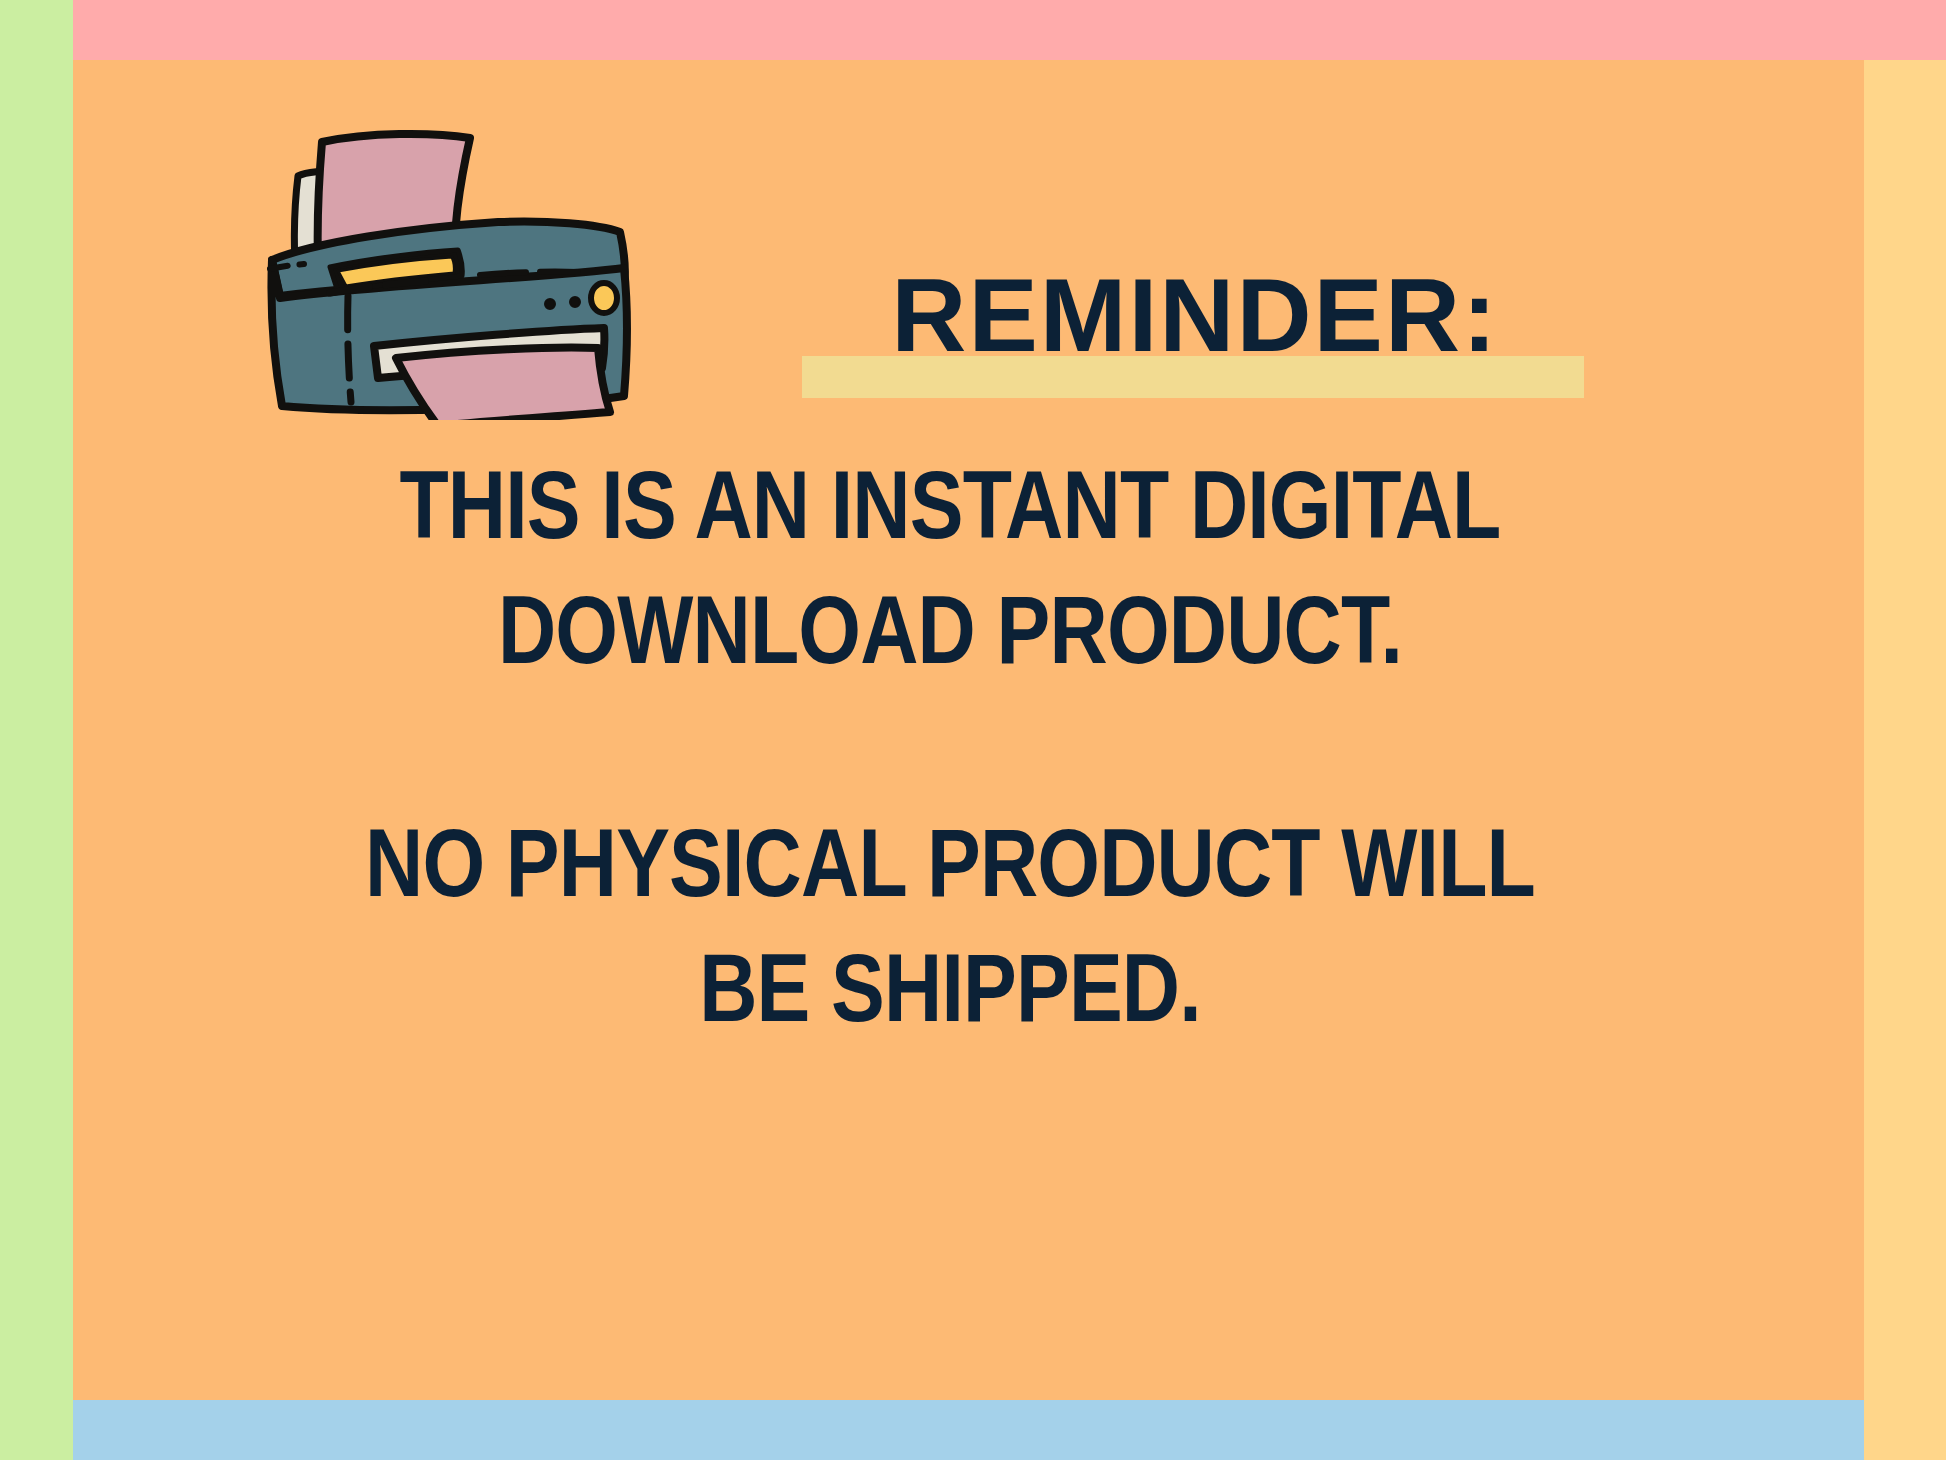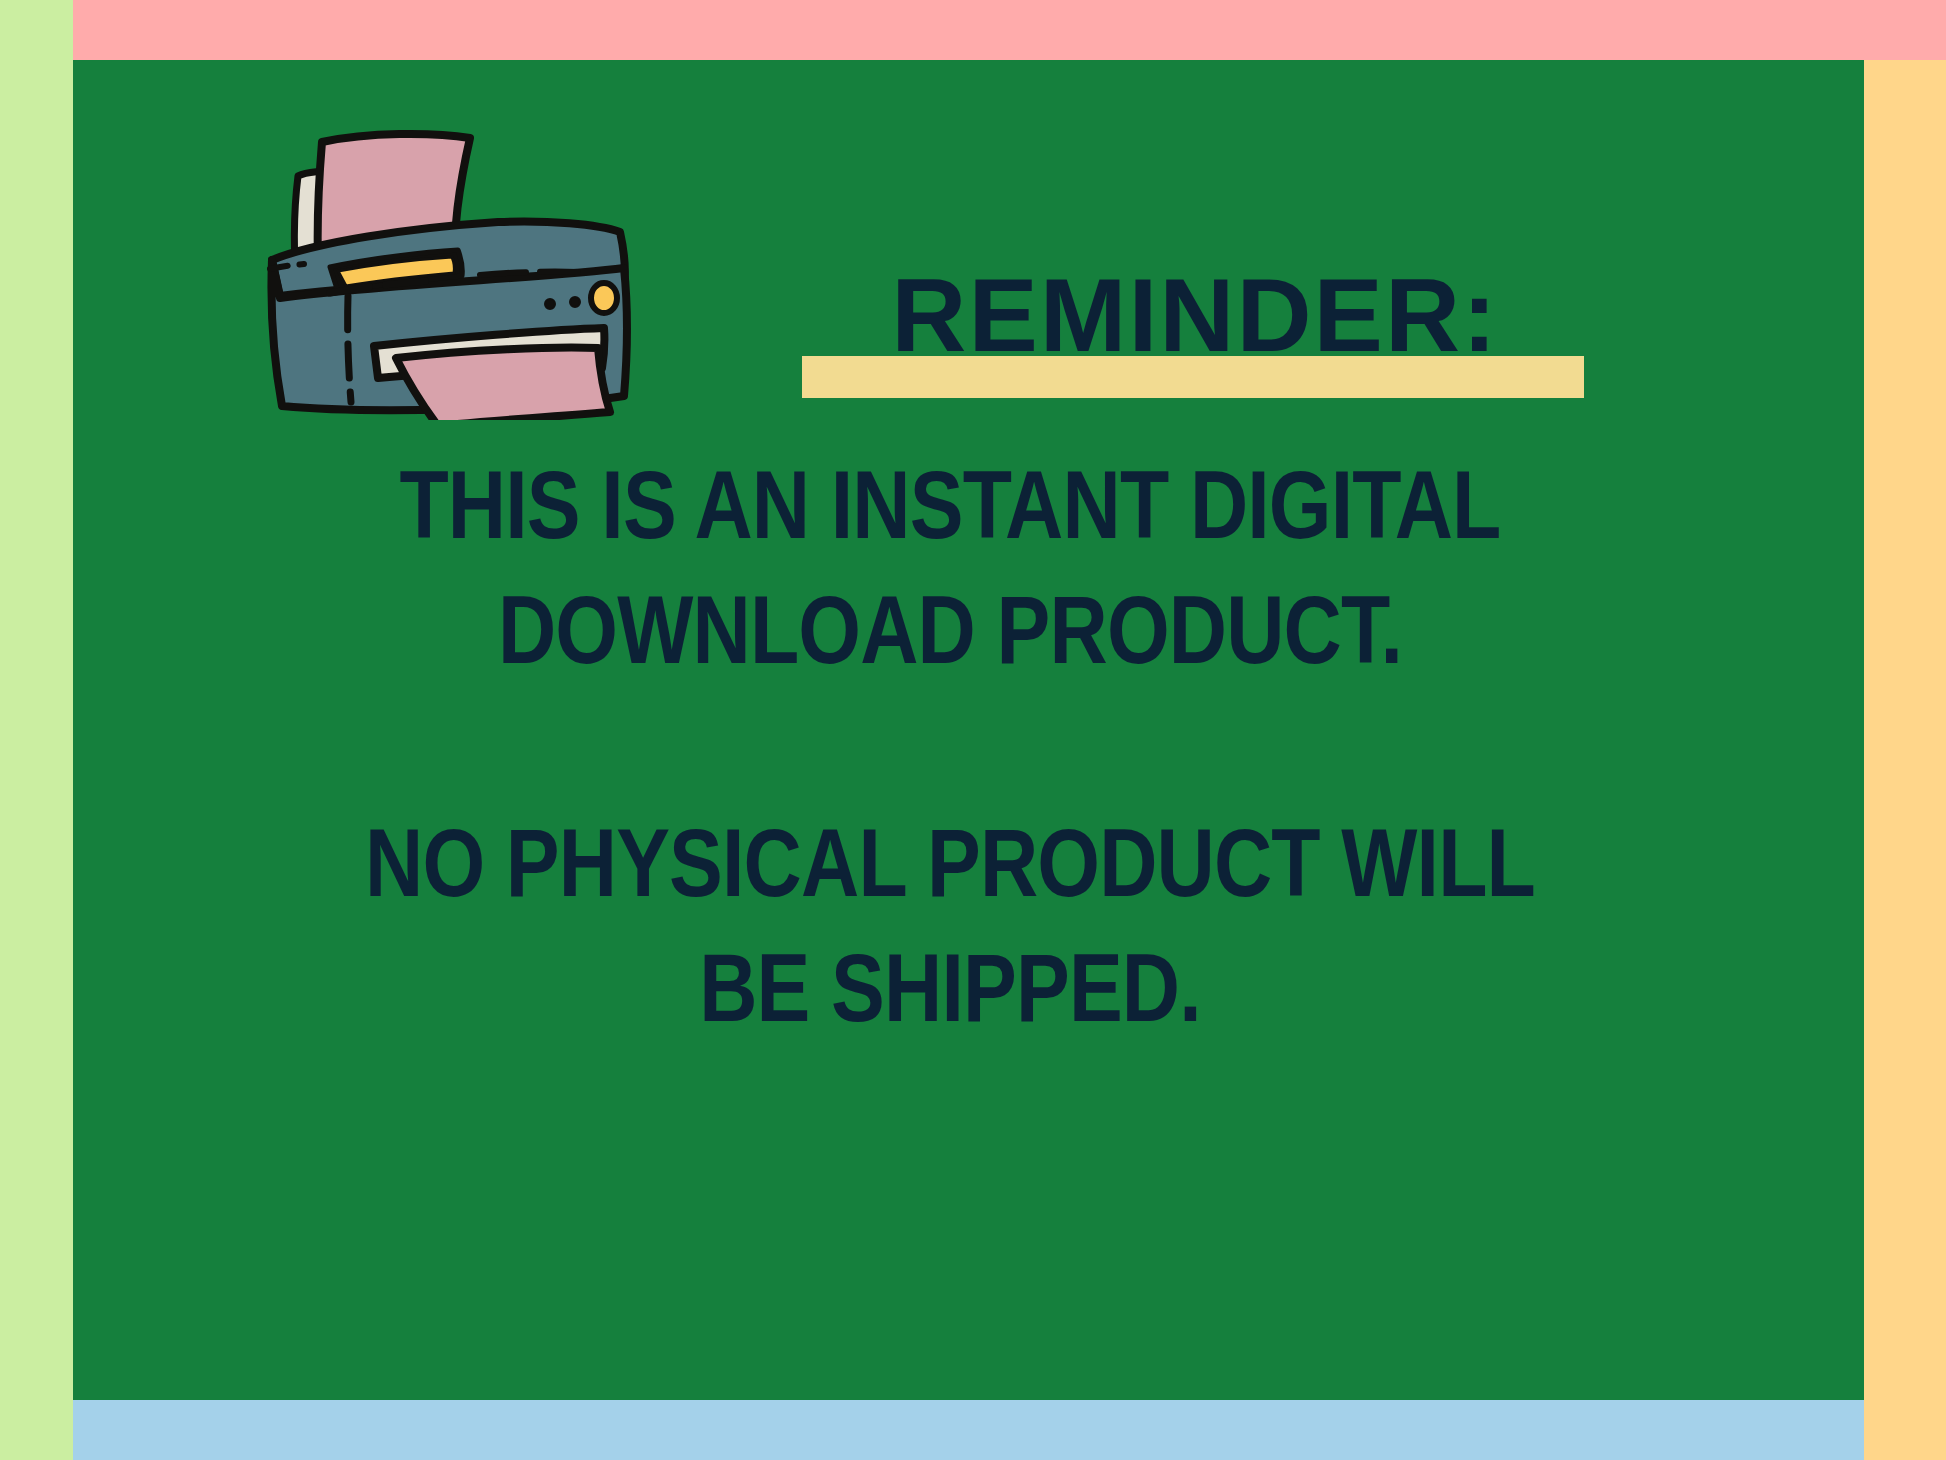--- a/index.html
+++ b/index.html
@@ -11,21 +11,21 @@
     height: 1460px;
     background: #ffffff;
     font-family: "Liberation Sans", sans-serif;
     overflow: hidden;
   }
 
   #canvas {
     position: relative;
     width: 1946px;
     height: 1460px;
-    background: #15803d;
+    background: #fdba74;
     overflow: hidden;
   }
 
   
   .band-top {
     position: absolute;
     left: 0;
     top: 0;
     width: 1946px;
     height: 60px;

